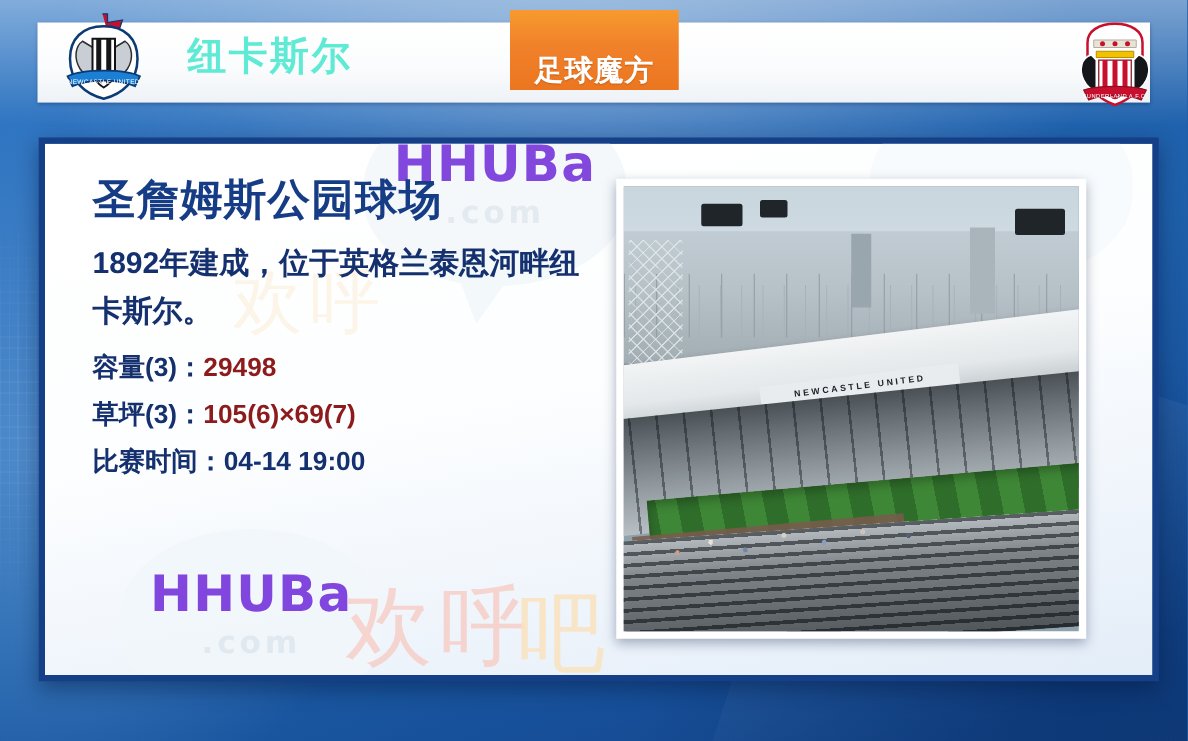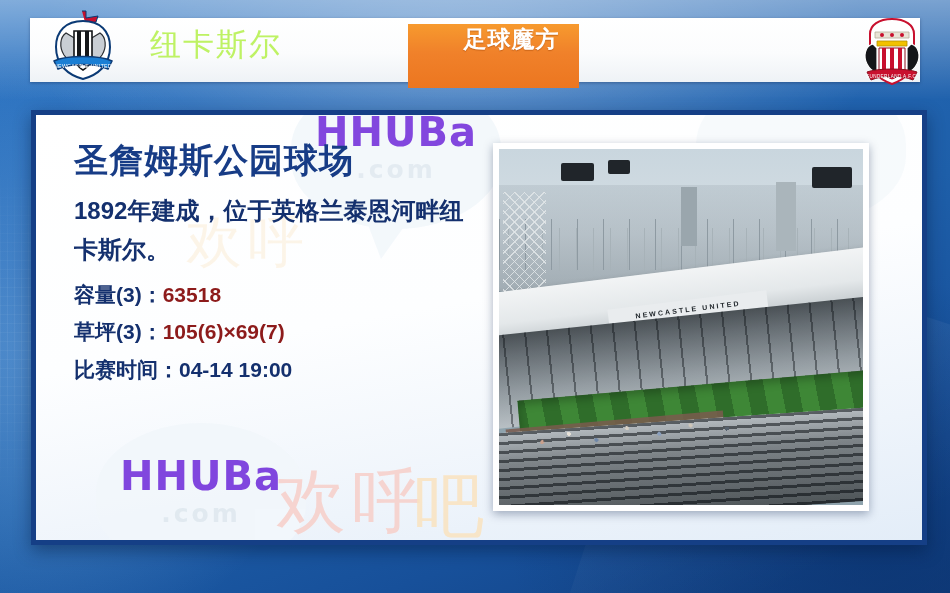--- a/index.html
+++ b/index.html
@@ -39,34 +39,34 @@
   }
 
   
   .headerbar{
     position:absolute;left:30px;top:18px;width:890px;height:64px;
     background:linear-gradient(180deg,#ffffff 0%,#fbfcfd 55%,#eef2f6 100%);
     box-shadow:0 1px 3px rgba(0,20,60,.35);
   }
   .team-name{
     position:absolute;top:24px;
-    font-size:31px;font-weight:normal;color:#bef264;letter-spacing:2px;
+    font-size:31px;font-weight:bold;color:#5eead4;letter-spacing:2px;
     white-space:nowrap;
   }
   .team-home{left:150px;}
   .team-away{left:690px;}
 
   .crest{position:absolute;width:74px;height:74px;}
   .crest-home{left:46px;top:9px;}
   .crest-away{left:855px;top:14px;}
 
   .center-logo{
-    position:absolute;left:408px;top:24px;width:135px;height:64px;
+    position:absolute;left:408px;top:8px;width:135px;height:64px;
     background:linear-gradient(180deg,#f79a2e 0%,#f0812a 45%,#ec7620 100%);
-    display:flex;align-items:flex-start;justify-content:center;padding-left:36px;
+    display:flex;align-items:flex-end;justify-content:center;
   }
   .center-logo span{
     font-size:23px;font-weight:bold;color:#ffffff;letter-spacing:1px;
     text-shadow:0 1px 1px rgba(150,60,0,.45);
   }
 
   
   .panel-outer{
     position:absolute;left:31px;top:110px;width:886px;height:425px;
     border:5px solid #153f86;
@@ -290,21 +290,21 @@
       <div class="wm wm-cn" style="left:240px;top:340px;">欢呼</div>
       <div class="wm wm-cn warm" style="left:378px;top:345px;">吧</div>
       <div class="wm wm-cn warm" style="left:150px;top:90px;opacity:.35;font-size:56px;">欢呼</div>
 
       <div class="col-left">
         <h1 class="stadium-title">圣詹姆斯公园球场</h1>
 
         <p class="desc">1892年建成，位于英格兰泰恩河畔纽卡斯尔。</p>
 
         <div class="row">
-          <span>容量(3)：</span><span class="val-red">63518</span>
+          <span>容量(3)：</span><span class="val-red">29498</span>
         </div>
 
         <div class="row">
           <span>草坪(3)：</span><span class="val-red">105(6)×69(7)</span>
         </div>
 
         <div class="row">
           <span>比赛时间：</span><span>04-14 19:00</span>
         </div>
 

